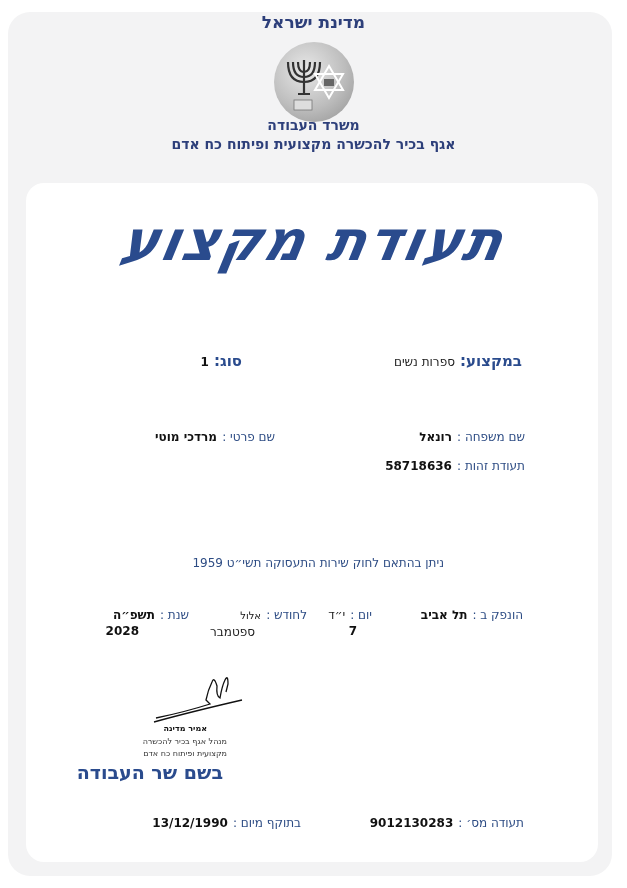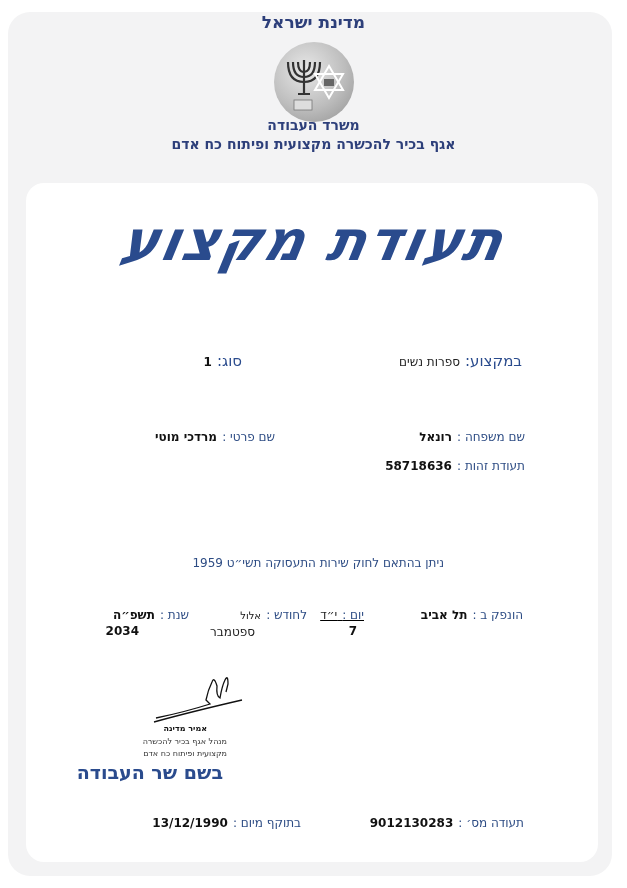--- a/index.html
+++ b/index.html
@@ -28,21 +28,21 @@
   .dept { top:136px; left:0; width:627px; text-align:center; font-weight:bold; font-size:14px; }
   .title {
     top:208px; left:0; width:627px; text-align:center;
     font-family:"DejaVu Sans", sans-serif; font-weight:bold; font-size:56px;
     color:#2a4b8d; font-style:italic; letter-spacing:2px;
     transform:skewX(-12deg);
   }
   .lbl { color:#2d4c84; font-size:12px; }
   .val { color:#111; font-size:12px; font-weight:bold; }
   .plain-val { color:#222; font-size:12px; }
-  .bigbold { font-weight:normal; font-size:15px; color:#2a4b8d; }
+  .bigbold { font-weight:bold; font-size:15px; color:#2a4b8d; }
 </style>
 </head>
 <body>
 
 <div class="outer"></div>
 
 <div class="abs state navy">מדינת ישראל</div>
 
 <div class="emblem">
   <svg width="80" height="80" viewBox="0 0 80 80">
@@ -90,37 +90,37 @@
   <span class="lbl">תעודת זהות :</span>
   <span class="val">58718636</span>
 </div>
 
 <div class="abs lbl" style="right:183px; top:556px;">ניתן בהתאם לחוק שירות התעסוקה תשי״ט 1959</div>
 
 <div class="abs" style="right:104px; top:604px;">
   <span class="lbl">הונפק ב :</span>
   <span class="val">תל אביב</span>
 </div>
-<div class="abs" style="right:263px; top:604px;text-decoration:underline;">
+<div class="abs" style="right:255px; top:604px;">
   <span class="lbl">יום :</span>
   <span class="plain-val">י״ד</span>
 </div>
 <div class="abs val" style="right:270px; top:624px;">7</div>
 
 <div class="abs" style="right:320px; top:604px;">
   <span class="lbl">לחודש :</span>
   <span class="val" style="font-weight:normal; font-size:10px;">אלול</span>
 </div>
 <div class="abs plain-val" style="right:372px; top:625px;">ספטמבר</div>
 
 <div class="abs" style="right:438px; top:604px;">
   <span class="lbl">שנת :</span>
   <span class="val">תשפ״ה</span>
 </div>
-<div class="abs val" style="right:488px; top:624px;">2034</div>
+<div class="abs val" style="right:488px; top:624px;">2028</div>
 
 <svg class="abs" style="left:150px; top:672px;" width="95" height="55" viewBox="0 0 95 55">
   <path d="M4 50 Q40 40 92 28 M6 46 Q35 40 60 32 L56 28 Q58 18 62 10 Q64 4 67 14 Q66 24 70 26 Q72 14 75 8 Q78 2 78 12 L76 20" stroke="#111" stroke-width="1.3" fill="none"></path>
 </svg>
 <div class="abs" style="right:420px; top:724px; font-size:8px; font-weight:bold; color:#111;">אמיר מדינה</div>
 <div class="abs" style="right:400px; top:737px; font-size:8px; color:#333;">מנהל אגף בכיר להכשרה</div>
 <div class="abs" style="right:400px; top:749px; font-size:8px; color:#333;">מקצועית ופיתוח כח אדם</div>
 <div class="abs" style="right:404px; top:761px; font-size:19px; font-weight:bold; color:#2a4b8d;">בשם שר העבודה</div>
 
 <div class="abs" style="right:103px; top:812px;">

